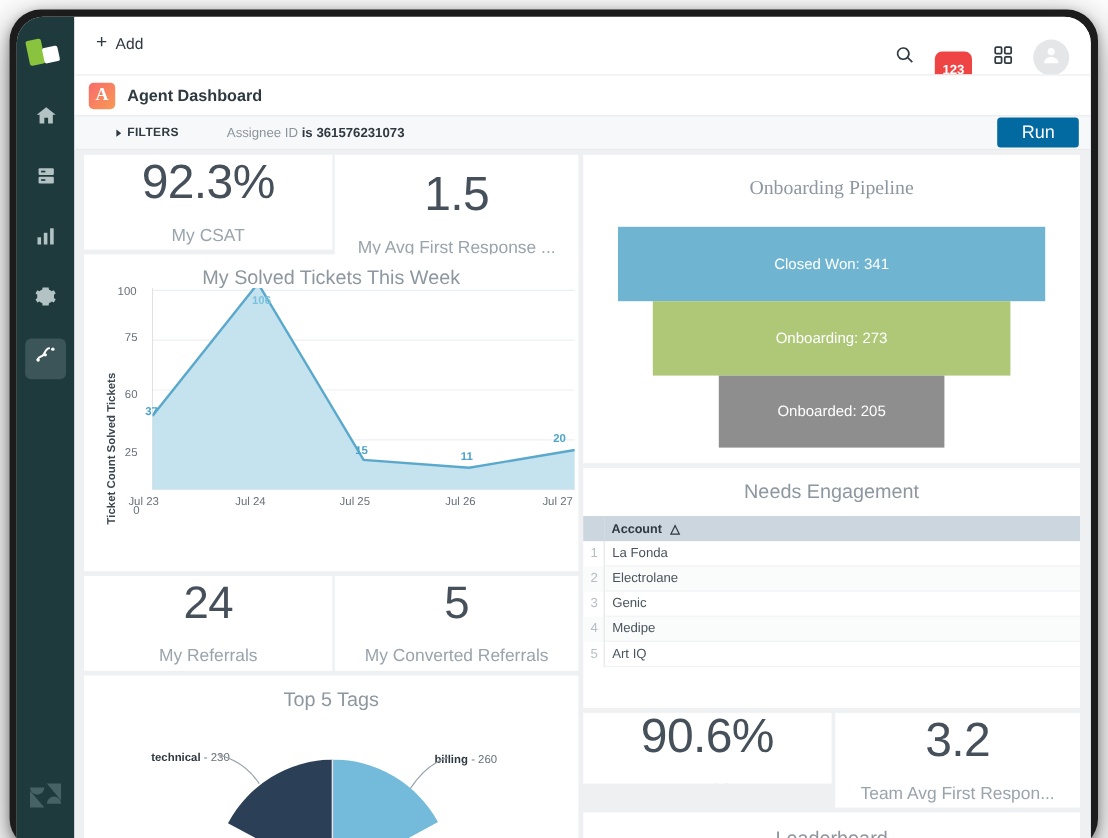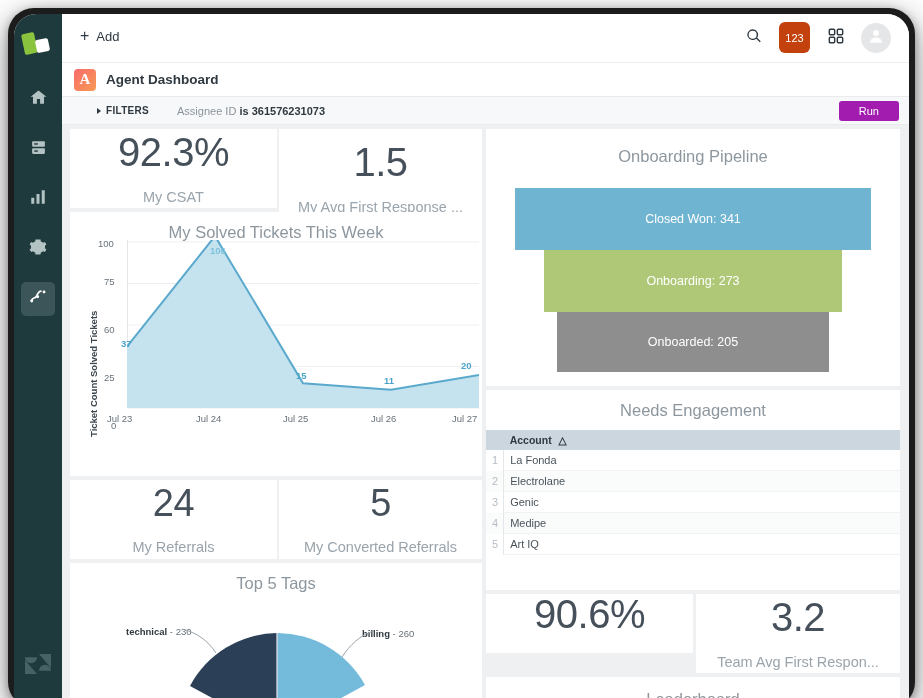--- a/index.html
+++ b/index.html
@@ -70,22 +70,23 @@
   #toolicons {
     position: absolute; right: 18px; top: 8px;
     display: flex; align-items: center; gap: 10px;
   }
   .tool {
     width: 31px; height: 31px; border-radius: 5px;
     display: flex; align-items: center; justify-content: center; cursor: pointer;
   }
   .tool svg { fill: #2f3941; }
   .tool.num {
-    background: #c2410c; color: #fff; font-size: 11px; font-weight: normal;
+    background: #ef4444; color: #fff; font-size: 11px; font-weight: bold;
     border-radius: 6px;
+    margin-top: 21px;
   }
   .tool.avatar {
     width: 30px; height: 30px; border-radius: 50%;
     background: #e4e6e8; display: flex; align-items: center; justify-content: center;
   }
   .tool.avatar svg { fill: #ffffff; }
 
   
   #titlebar {
     position: absolute; left: 48px; top: 48px; right: 0; height: 34px;
@@ -98,35 +99,35 @@
     color: #fff; font-weight: bold; font-size: 15px;
     display: flex; align-items: center; justify-content: center;
     font-family: "Liberation Serif", serif;
   }
   #dash-title { font-size: 13.5px; color: #2f3941; font-weight: bold; }
 
   
   #filterbar {
     position: absolute; left: 48px; top: 82px; right: 0; height: 29px;
     background: #f7f8f9; border-top: 1px solid #e9ebed; border-bottom: 1px solid #e9ebed;
-    display: flex; align-items: center; padding: 0 10px;
+    display: flex; align-items: center; padding: 0 10px; gap: 12px;
   }
   #filters-toggle {
     display: flex; align-items: center; gap: 5px; margin-left: 25px;
     font-size: 10px; font-weight: bold; color: #2f3941; letter-spacing: .3px; cursor: pointer;
   }
   #filters-toggle .caret {
     width: 0; height: 0; border-left: 4px solid #2f3941;
     border-top: 3px solid transparent; border-bottom: 3px solid transparent;
   }
   #filter-desc { margin-left: 28px; font-size: 11px; color: #8b949c; }
   #filter-desc b { color: #2f3941; }
   #runbtn {
-    margin-left: auto; background: #a21caf; color: #fff;
-    font-size: 11px; padding: 4px 20px; border-radius: 3px; cursor: pointer;
+    margin-left: auto; background: #0369a1; color: #fff;
+    font-size: 15px; padding: 4px 20px; border-radius: 3px; cursor: pointer;
   }
 
   
   #content {
     position: absolute; left: 48px; top: 111px; right: 0; bottom: 0;
     background: #eef0f2; padding: 0; overflow: hidden;
   }
   .card { background: #fff; position: absolute; }
 
   
@@ -359,25 +360,25 @@
         <path d="M87 100 L87 0 A100 100 0 0 0 0 53 Z" fill="#2b3f57"></path>
         <line x1="87" y1="0" x2="87" y2="100" stroke="#e9e2ea" stroke-width="1.2"></line>
       </svg>
       <svg style="position:absolute;left:108px;top:60px;" width="200" height="40">
         <path d="M4 6 C20 10, 30 18, 38 30" stroke="#9aa4ac" stroke-width="1" fill="none"></path>
         <path d="M196 8 C182 12, 172 22, 164 34" stroke="#9aa4ac" stroke-width="1" fill="none"></path>
       </svg>
     </div>
 
     <div class="card" style="left:424px;top:4px;width:414px;height:257px;">
-      <div class="card-title" style="padding-top:18px;">Onboarding Pipeline</div>
+      <div class="card-title" style="padding-top:18px;font-family:Liberation Serif, serif;">Onboarding Pipeline</div>
       <div style="margin-top:22px;">
         <div class="funnel-bar" style="width:356px;height:62px;background:#6fb4d1;">Closed Won: 341</div>
         <div class="funnel-bar" style="width:298px;height:62px;background:#afc878;">Onboarding: 273</div>
-        <div class="funnel-bar" style="width:272px;height:60px;background:#8e8e8e;">Onboarded: 205</div>
+        <div class="funnel-bar" style="width:188px;height:60px;background:#8e8e8e;">Onboarded: 205</div>
       </div>
     </div>
 
     <div class="card" style="left:424px;top:265px;width:414px;height:200px;">
       <div class="card-title">Needs Engagement</div>
       <table class="tbl" style="margin-top:10px;">
         <thead>
           <tr>
             <th class="idx"></th>
             <th>

